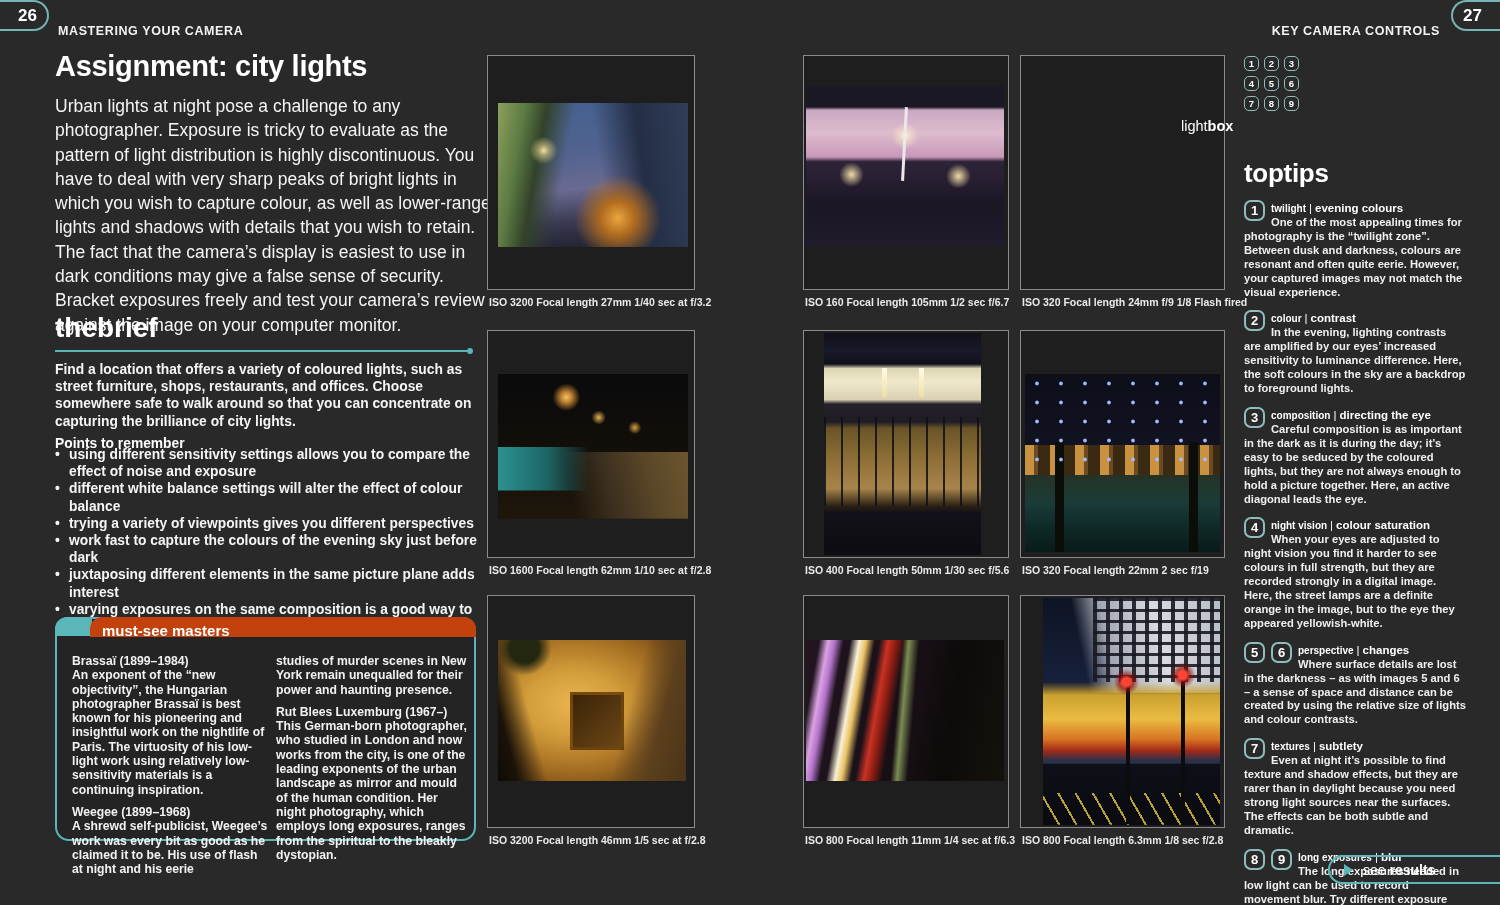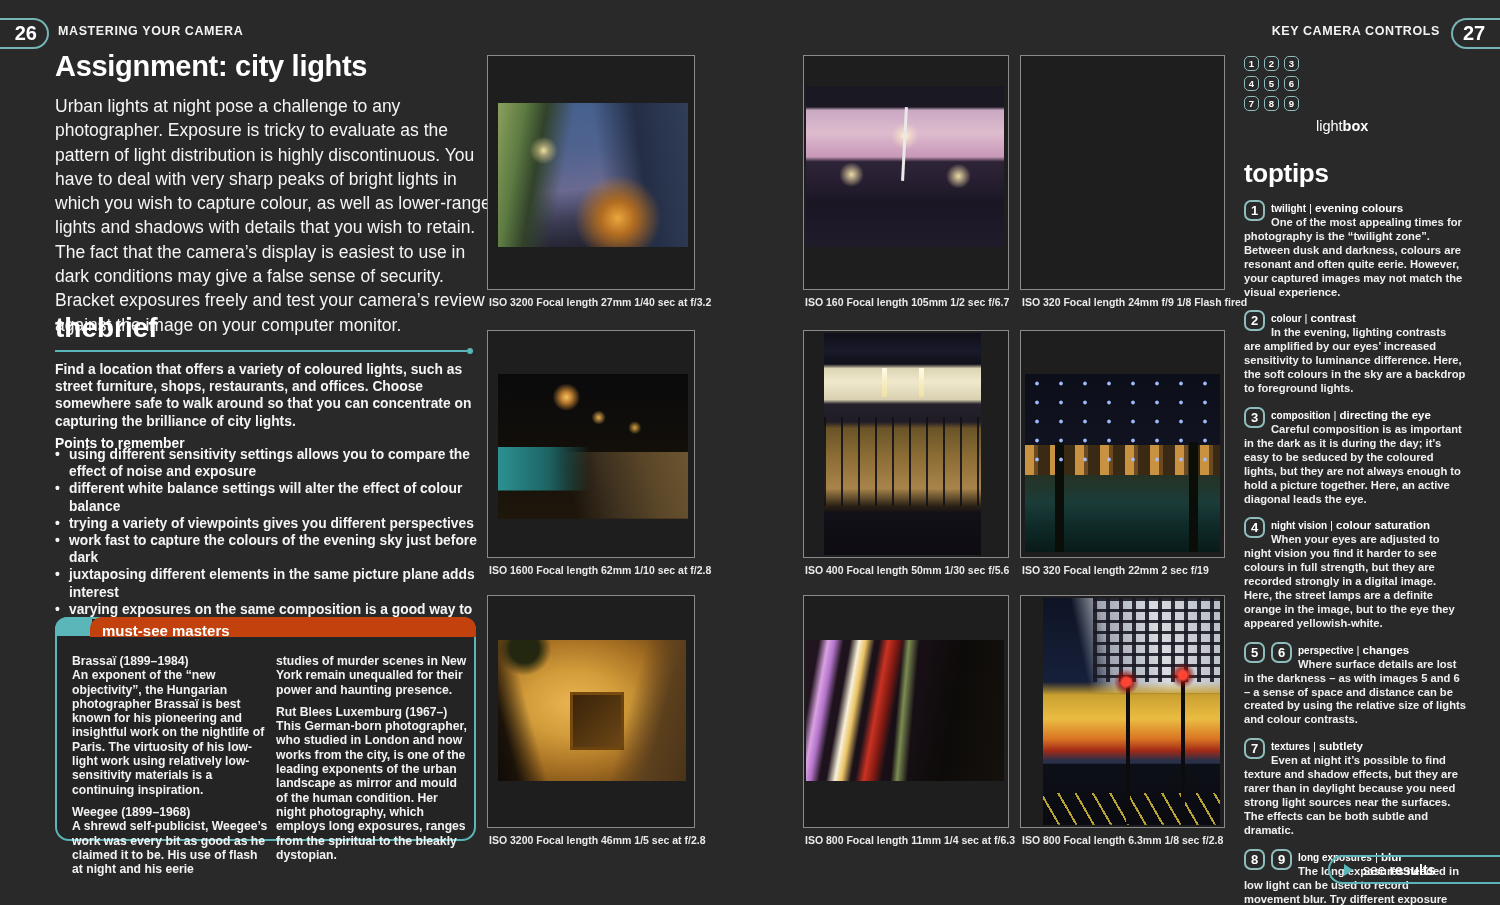--- a/index.html
+++ b/index.html
@@ -6,22 +6,22 @@
   html,body { background:#161616; }
   #page {
     position:relative; width:1500px; height:905px; overflow:hidden;
     background:#292929; color:#fff;
     font-family:"Liberation Sans", sans-serif;
   }
   .abs { position:absolute; }
   .bold { font-weight:bold; }
 
   
-  .page-tab { top:18px; width:49px; height:31px; border:2px solid #76b4b6;
-    display:flex; align-items:center; font-weight:bold; font-size:20px; color:#fff; }
+  .page-tab { top:0; width:49px; height:31px; border:2px solid #76b4b6;
+    display:flex; align-items:center; font-weight:bold; font-size:17px; color:#fff; }
   .page-tab-left { left:0; border-left:none; border-radius:0 16px 16px 0; justify-content:flex-end; padding-right:10px; }
   .page-tab-right { right:0; border-right:none; border-radius:16px 0 0 16px; justify-content:flex-start; padding-left:10px; }
   .running-head { top:24px; font-size:12.5px; font-weight:bold; letter-spacing:.6px; color:#f2f2f2;text-align:right; }
   .running-head-left { left:58px; }
   .running-head-right { right:60px; }
 
   
   .title { left:55px; top:50px; font-size:29px; letter-spacing:-.3px; white-space:nowrap; }
   .intro { left:55px; top:94px; width:437px; font-size:17.5px; line-height:24.3px; color:#f5f5f5; }
   .brief-heading { left:55px; top:312px; font-size:28px; }
@@ -130,21 +130,21 @@
       linear-gradient(180deg, rgba(0,0,0,0) 0%, #caa030 16%, #eabc42 45%, #d87422 70%, #a22a18 84%, #2a3048 96%) 0 58% / 100% 36% no-repeat,
       repeating-linear-gradient(90deg, rgba(25,25,35,.9) 0 4px, rgba(0,0,0,0) 4px 13px) 100% 0 / 72% 37% no-repeat,
       repeating-linear-gradient(180deg, rgba(25,25,35,.9) 0 3px, rgba(0,0,0,0) 3px 11px) 100% 0 / 72% 37% no-repeat,
       linear-gradient(258deg, #b8bcc4 0%, #d8dce0 35%, #a2a6b2 62%, rgba(0,0,0,0) 76%) 0 0 / 100% 42% no-repeat,
       linear-gradient(180deg, #0e1424 0%, #16203a 36%, #10141e 55%, #0a0a10 100%); }
 
   
   .lightbox-grid { left:1244px; top:56px; display:grid; grid-template-columns:repeat(3,15px); gap:5px; }
   .lb-badge { width:15px; height:15px; border:1.5px solid #8fbdbd; border-radius:5px;
     display:flex; align-items:center; justify-content:center; font-size:9.5px; font-weight:bold; color:#fff; }
-  .lightbox-label { left:1316px; top:118px; font-size:14.5px; }
+  .lightbox-label { left:1181px; top:118px; font-size:14.5px; }
   .toptips-heading { left:1244px; top:158px; font-size:26px; letter-spacing:-.3px; }
   .tips { left:1244px; top:198px; width:222px; }
   .tip { margin-bottom:9px; overflow:hidden; }
   .tip-badge { float:left; width:21px; height:21px; border:2px solid #8fbdbd; border-radius:7px;
     margin:2px 6px 2px 0; display:flex; align-items:center; justify-content:center; font-size:13px; font-weight:bold; }
   .tip-term { font-weight:bold; font-size:10px; }
   .tip-sep { font-size:11.5px; margin:0 3px; }
   .tip-sub { font-size:11.5px; font-weight:bold; }
   .tip-body { font-size:11.2px; line-height:13.9px; font-weight:bold; color:#f0f0f0; }
 

